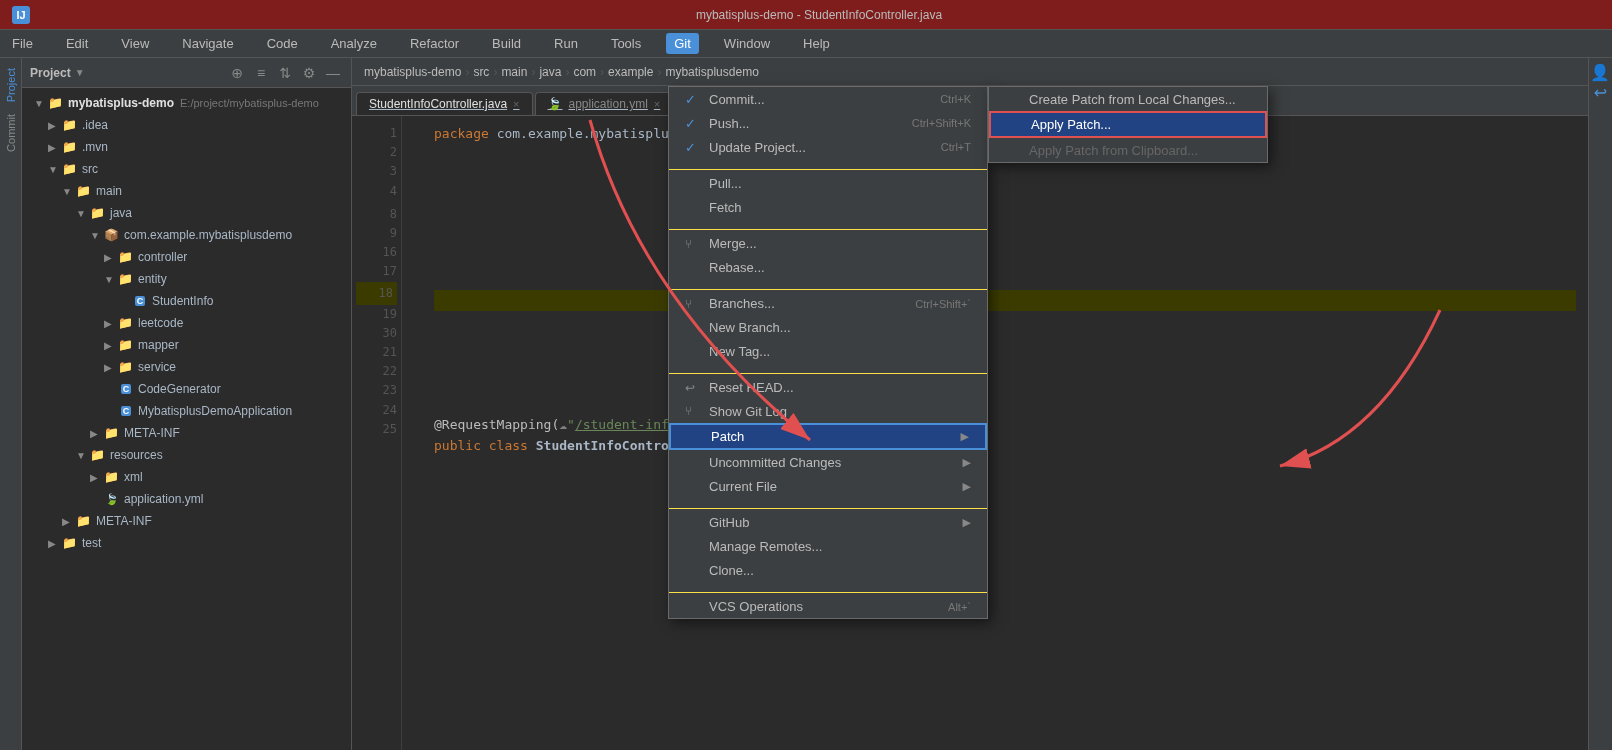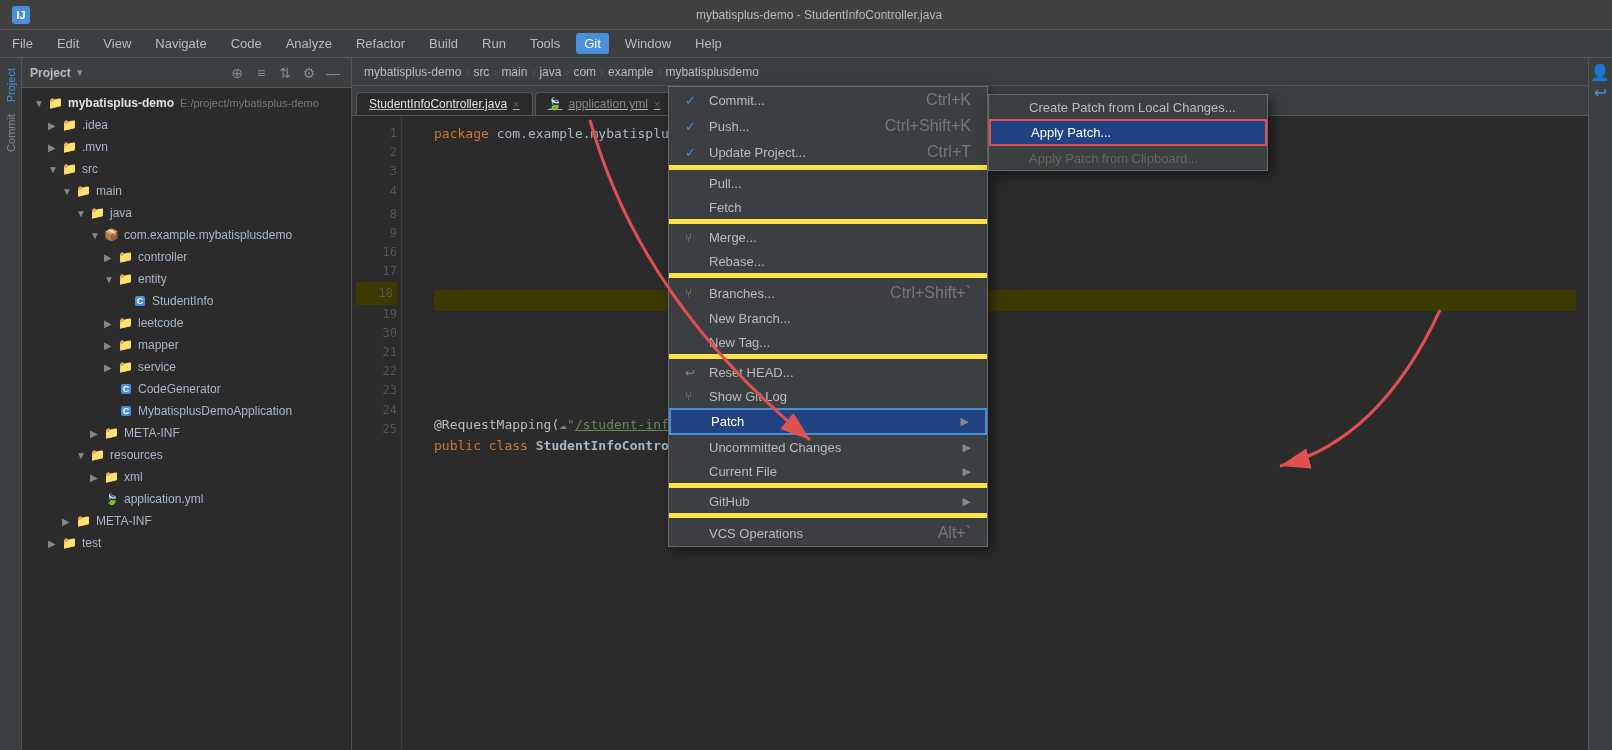--- a/index.html
+++ b/index.html
@@ -9,21 +9,21 @@
       background: #2b2b2b;
       color: #a9b7c6;
       width: 1612px;
       height: 750px;
       overflow: hidden;
       position: relative;
     }
 
     
     .title-bar {
-      background: #404040;
+      background: #7f1d1d;
       height: 30px;
       display: flex;
       align-items: center;
       padding: 0 12px;
       border-bottom: 1px solid #555;
       color: #bbb;
       font-size: 12px;
     }
     .title-bar .app-icon {
       width: 18px; height: 18px;
@@ -36,21 +36,21 @@
     .title-bar .title-text { flex: 1; text-align: center; }
 
     
     .menu-bar {
       background: #3c3f41;
       height: 28px;
       display: flex;
       align-items: center;
       padding: 0 4px;
       border-bottom: 1px solid #555;
-      gap: 8px;
+      gap: 17px;
     }
     .menu-item {
       padding: 3px 8px;
       color: #bbb;
       font-size: 13px;
       cursor: pointer;
       border-radius: 3px;
     }
     .menu-item.active { background: #4a90d9; color: white; }
 
@@ -300,49 +300,49 @@
       display: flex;
       align-items: center;
       gap: 8px;
       min-height: 24px;
     }
     .dropdown-menu-item.active {
       background: #214283;
       color: white;
     }
     .dropdown-menu-item.separator {
-      border-top: 5px solid #fde047;
-      margin-top: 0;
+      border-top: 1px solid #fde047;
+      margin-top: 10px;
       padding-top: 6px;
     }
     .dropdown-shortcut {
       margin-left: auto;
       color: #777;
-      font-size: 16px;
+      font-size: 11px;
     }
     .dropdown-arrow {
       margin-left: auto;
       color: #888;
       font-size: 11px;
     }
     .dropdown-check {
       color: #4a90d9;
       font-size: 13px;
       width: 16px;
     }
     .dropdown-git-icon {
       color: #888;
       font-size: 12px;
       width: 16px;
     }
 
     
     .patch-submenu {
       position: absolute;
-      top: 36px;
+      top: 28px;
       left: 988px;
       width: 280px;
       background: #3c3f41;
       border: 1px solid #6a6a6a;
       box-shadow: 4px 4px 12px rgba(0,0,0,0.5);
       pointer-events: all;
       z-index: 300;
     }
     svg.arrows {
       position: absolute;
@@ -713,20 +713,28 @@
     <div class="dropdown-menu-item">
       <span class="dropdown-check" style="color:transparent;">✓</span>
       <span>Current File</span>
       <span class="dropdown-arrow">▶</span>
     </div>
     <div class="dropdown-menu-item separator">
       <span class="dropdown-check" style="color:transparent;">✓</span>
       <span>GitHub</span>
       <span class="dropdown-arrow">▶</span>
     </div>
+    <div class="dropdown-menu-item">
+      <span class="dropdown-check" style="color:transparent;">✓</span>
+      <span>Manage Remotes...</span>
+    </div>
+    <div class="dropdown-menu-item">
+      <span class="dropdown-check" style="color:transparent;">✓</span>
+      <span>Clone...</span>
+    </div>
     <div class="dropdown-menu-item separator">
       <span class="dropdown-check" style="color:transparent;">✓</span>
       <span>VCS Operations</span>
       <span class="dropdown-shortcut">Alt+`</span>
     </div>
   </div>
 
   <div class="patch-submenu">
     <div class="dropdown-menu-item">
       <span class="dropdown-check" style="color:transparent;">✓</span>

